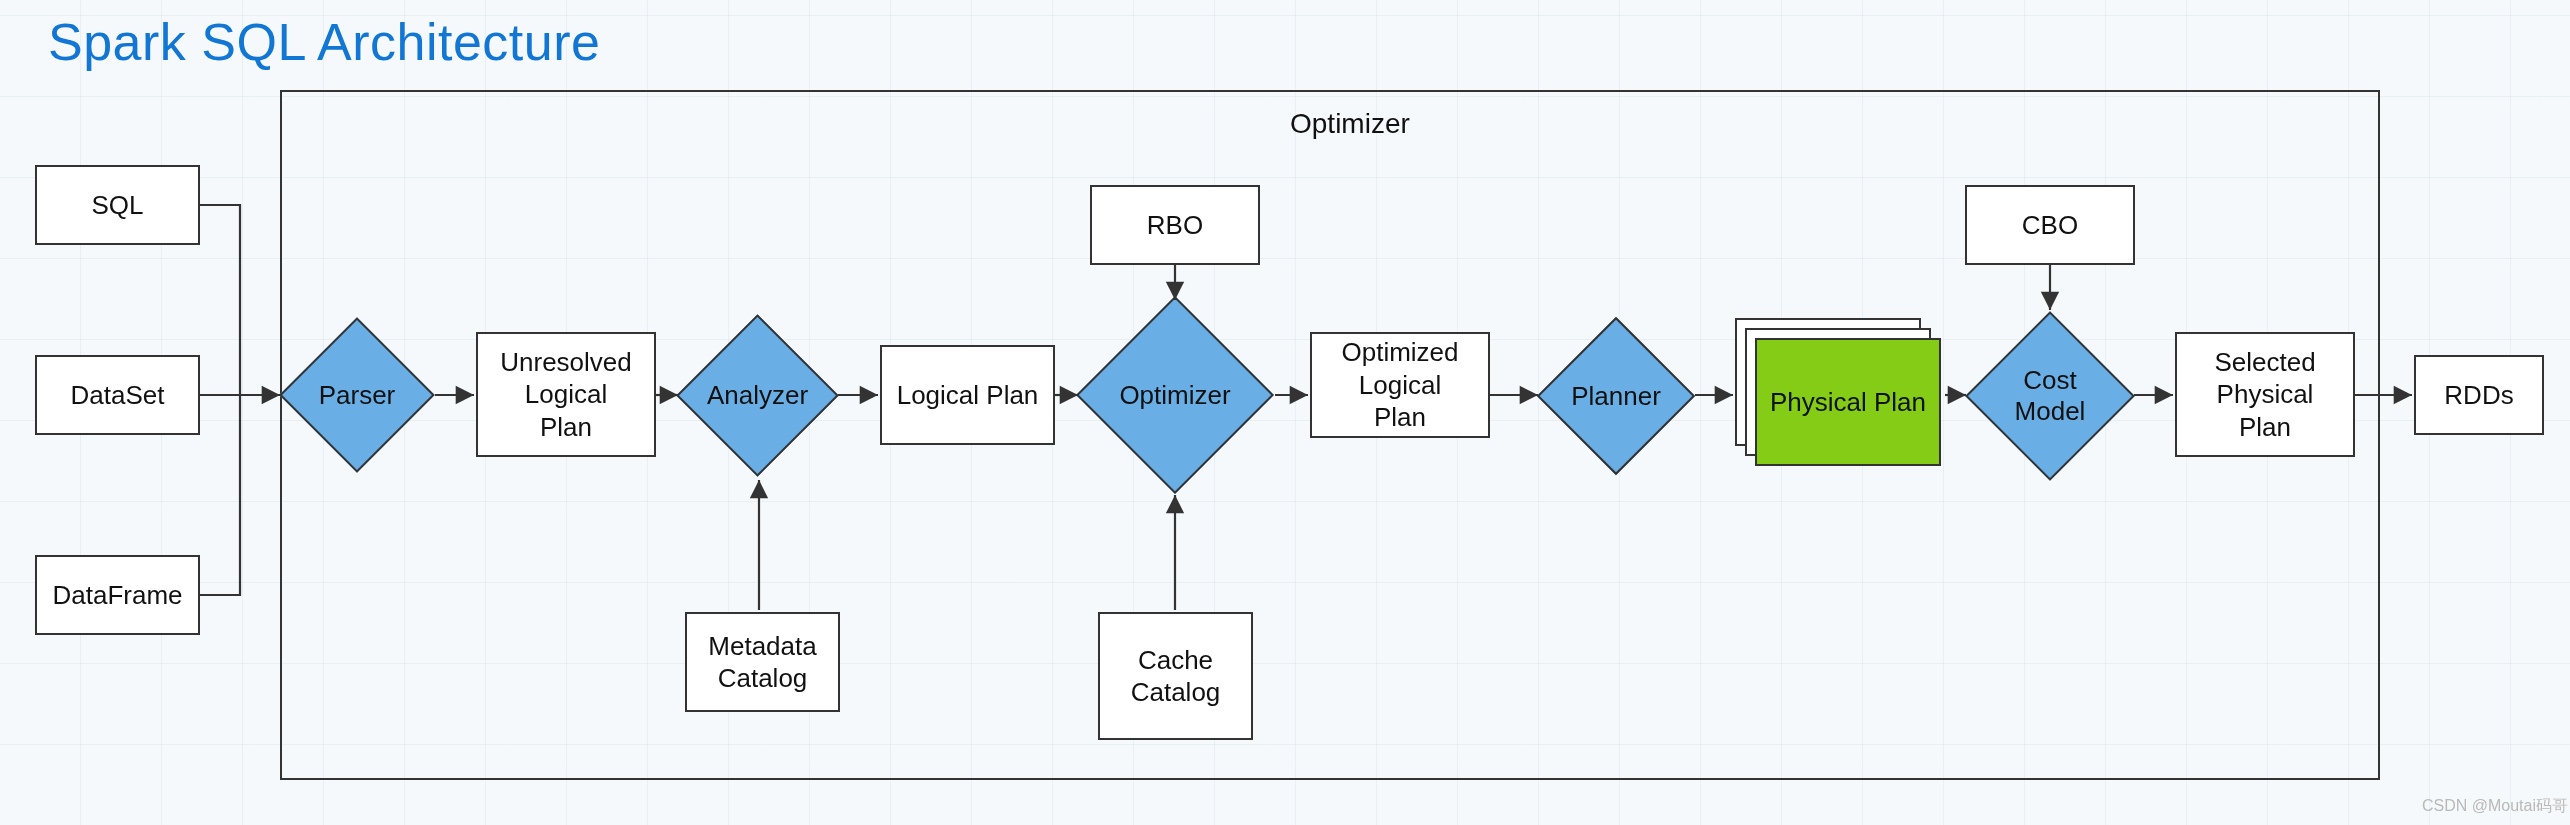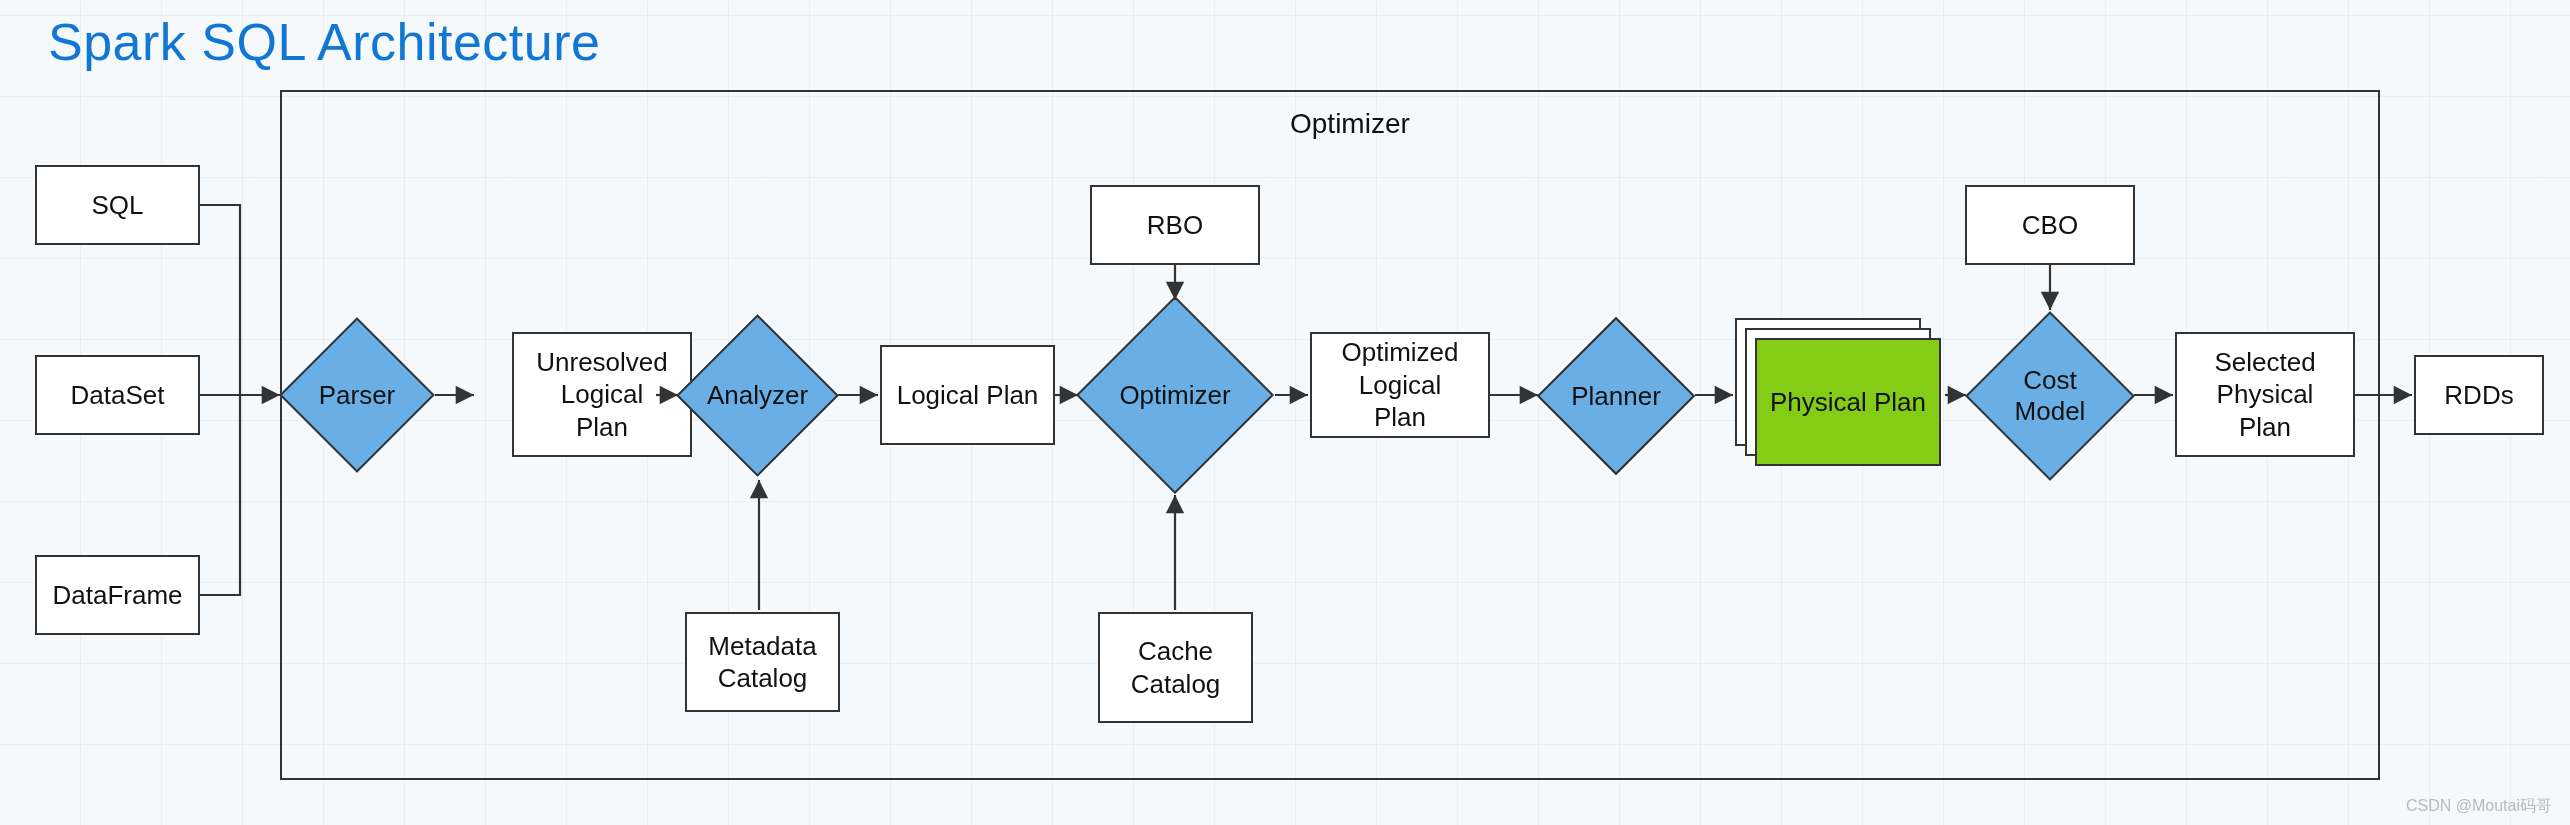--- a/index.html
+++ b/index.html
@@ -81,21 +81,21 @@
   }
   
   svg.edges {
     position: absolute;
     left: 0; top: 0;
     width: 2570px; height: 825px;
     pointer-events: none;
   }
   .watermark {
     position: absolute;
-    right: 18px; bottom: 8px;
+    right: 2px; bottom: 8px;
     font-size: 16px;
     color: #b9b9b9;
     font-family: Arial, sans-serif;
   }
 </style>
 </head>
 <body>
 
 <div class="title">Spark SQL Architecture</div>
 
@@ -104,21 +104,21 @@
 
 <div class="node rect" style="left:35px; top:165px; width:165px; height:80px;">SQL</div>
 <div class="node rect" style="left:35px; top:355px; width:165px; height:80px;">DataSet</div>
 <div class="node rect" style="left:35px; top:555px; width:165px; height:80px;">DataFrame</div>
 
 <div class="diamond" style="left:302px; top:340px; width:110px; height:110px;">
   <div class="shape"></div>
   <div class="label">Parser</div>
 </div>
 
-<div class="node rect" style="left:476px; top:332px; width:180px; height:125px; white-space:pre-line;margin-left:36px;">Unresolved
+<div class="node rect" style="left:476px; top:332px; width:180px; height:125px; white-space:pre-line;">Unresolved
 Logical
 Plan</div>
 
 <div class="diamond" style="left:700px; top:338px; width:115px; height:115px;">
   <div class="shape"></div>
   <div class="label">Analyzer</div>
 </div>
 
 <div class="node rect" style="left:880px; top:345px; width:175px; height:100px;">Logical Plan</div>
 
@@ -151,21 +151,21 @@
 <div class="node rect" style="left:2175px; top:332px; width:180px; height:125px; white-space:pre-line;">Selected
 Physical
 Plan</div>
 
 <div class="node rect" style="left:2414px; top:355px; width:130px; height:80px;">RDDs</div>
 
 <div class="node rect" style="left:1090px; top:185px; width:170px; height:80px;">RBO</div>
 <div class="node rect" style="left:1965px; top:185px; width:170px; height:80px;">CBO</div>
 <div class="node rect" style="left:685px; top:612px; width:155px; height:100px; white-space:pre-line;">Metadata
 Catalog</div>
-<div class="node rect" style="left:1098px; top:612px; width:155px; height:111px; white-space:pre-line;">Cache
+<div class="node rect" style="left:1098px; top:612px; width:155px; height:128px; white-space:pre-line;">Cache
 Catalog</div>
 
 <svg class="edges">
   <defs>
     <marker id="arrow" viewBox="0 0 12 12" refX="11" refY="6" markerWidth="10" markerHeight="10" orient="auto-start-reverse">
       <path d="M1,1 L11,6 L1,11 Z" fill="#333"></path>
     </marker>
   </defs>
   <g stroke="#333" stroke-width="2.2" fill="none">
 

